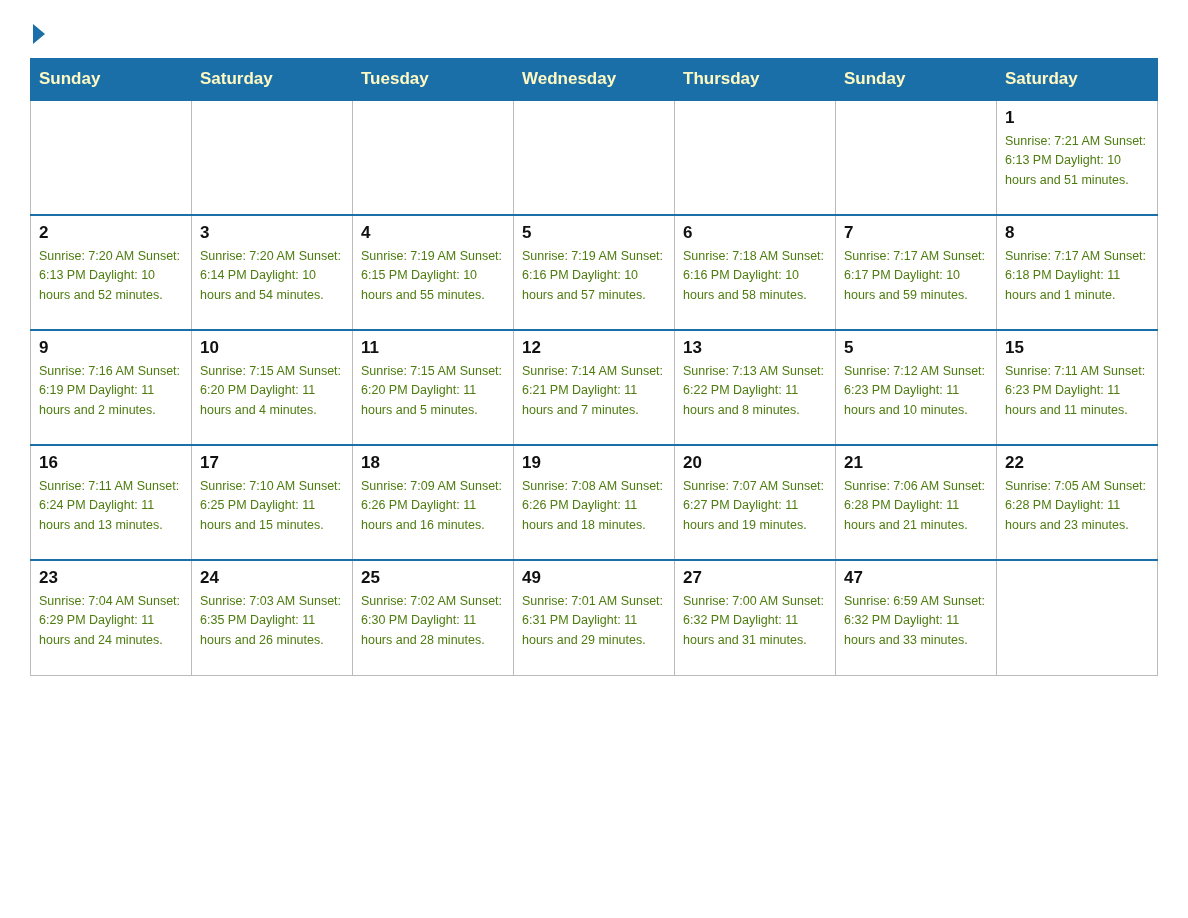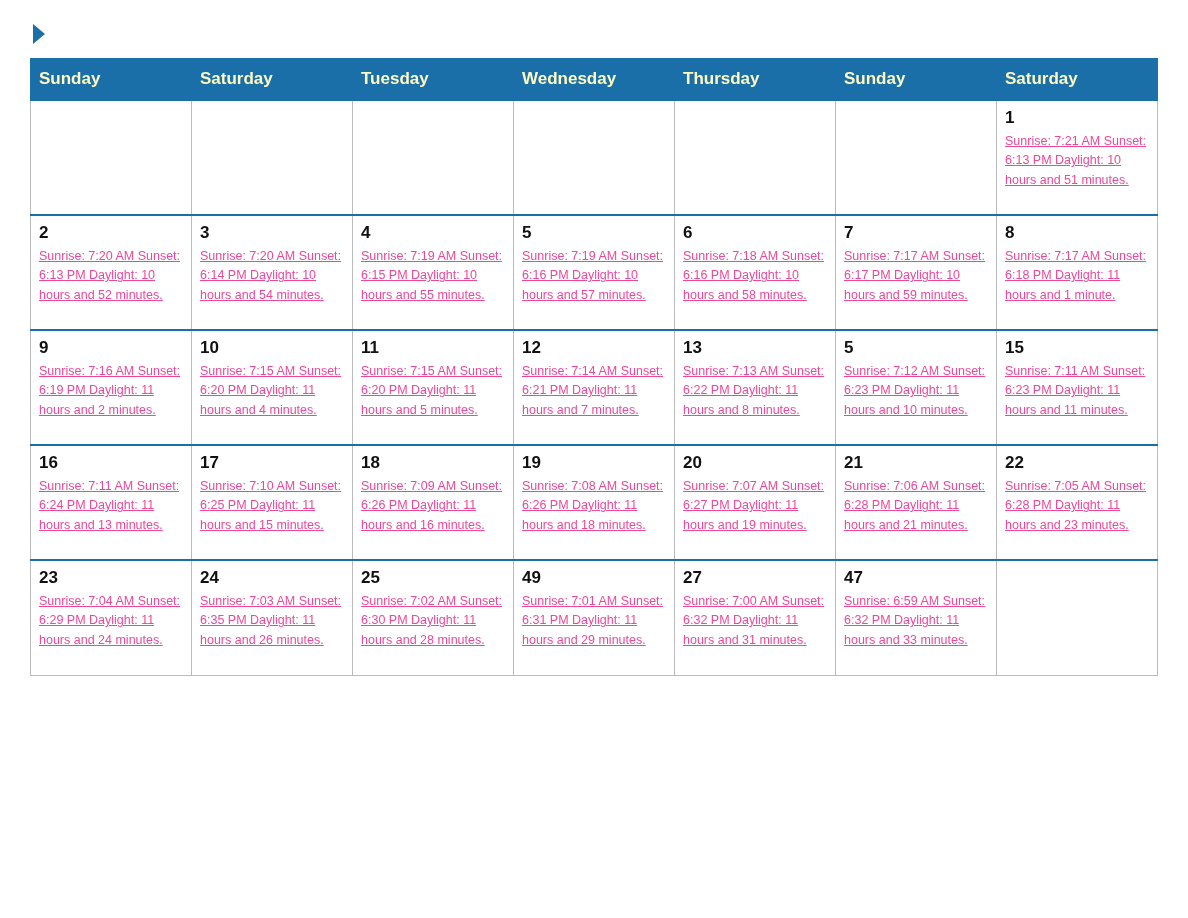--- a/index.html
+++ b/index.html
@@ -89,23 +89,22 @@
     }
     .day-number {
       font-size: 17px;
       font-weight: bold;
       color: #111;
       margin-bottom: 4px;
       display: block;
     }
     .day-info {
       font-size: 12.5px;
-      color: #ec4899;
+      color: #4d7c0f;
       line-height: 1.55;
-      text-decoration: underline;
     }
     .empty-cell {
       background: #f5f5f5;
     }
     .week-row td {
       height: 115px;
     }
   </style>
 </head>
 <body>

